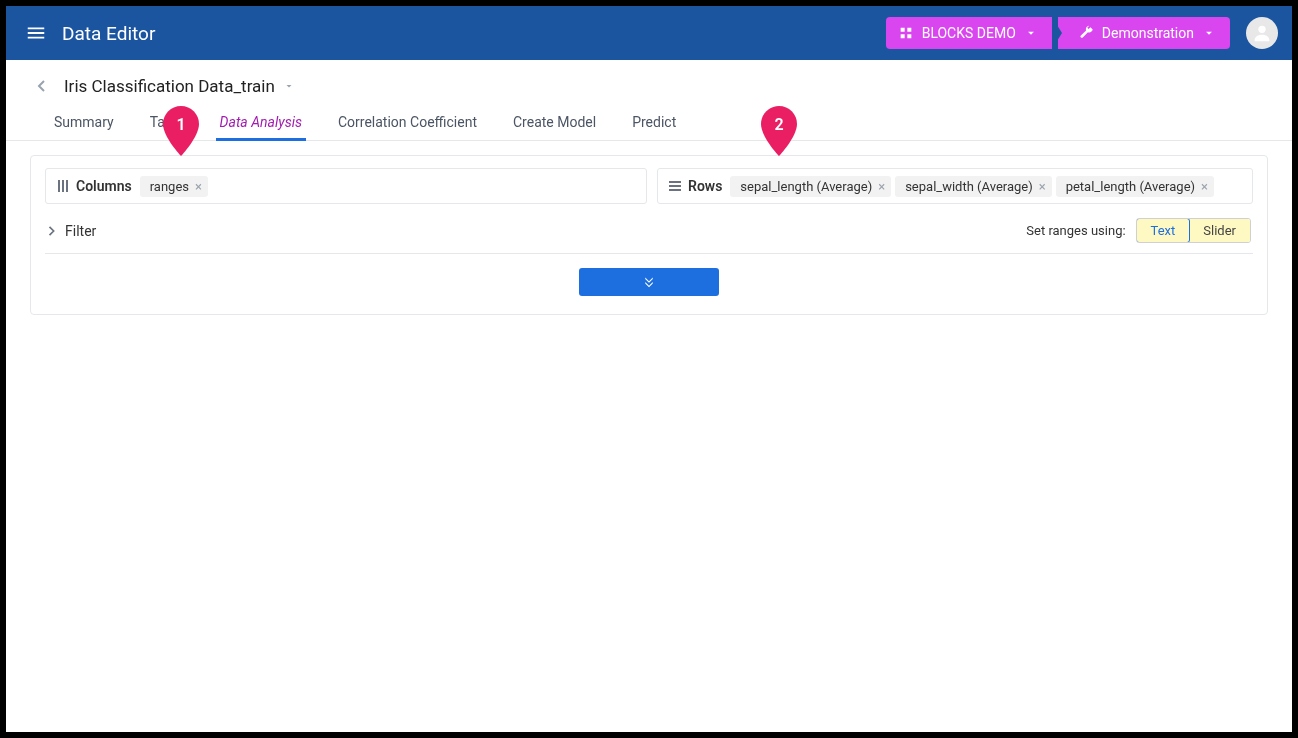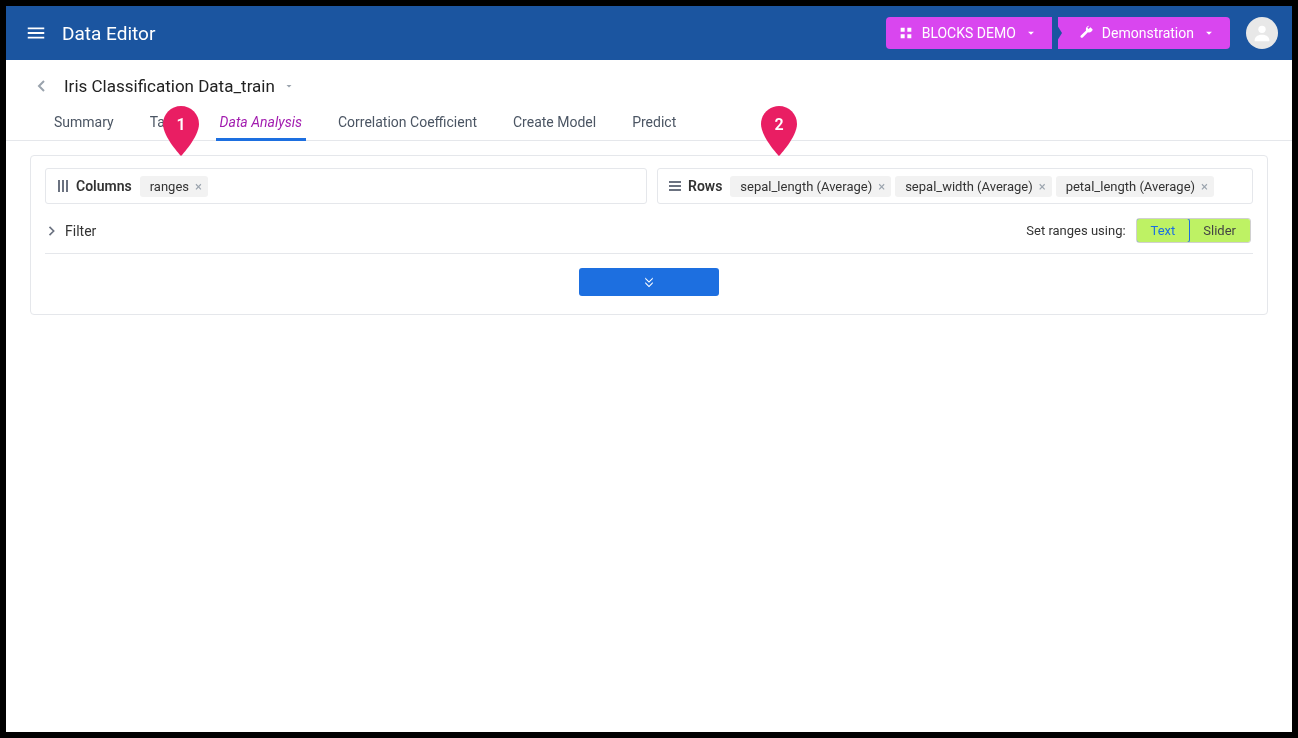--- a/index.html
+++ b/index.html
@@ -40,21 +40,21 @@
   .shelf-label { display:flex; align-items:center; gap:6px; padding:0 8px 0 6px; height:28px; color:#333; font-size:14px; font-weight:600; }
   .shelf-label svg { width:14px; height:14px; stroke:#6b7280; fill:none; }
   .chip { display:inline-flex; align-items:center; background:#f2f2f2; border-radius:3px; padding:3px 6px 3px 10px; margin-right:4px; font-size:13px; color:#333; }
   .chip .x { margin-left:6px; color:#9aa3ad; cursor:pointer; font-size:13px; line-height:1; }
   .filter-row { display:flex; align-items:center; margin-top:14px; padding:0 2px; }
   .filter-toggle { display:flex; align-items:center; gap:8px; font-size:14px; color:#333; cursor:pointer; padding:4px 0; }
   .filter-toggle svg { width:10px; height:10px; stroke:#6b7280; fill:none; stroke-width:2; }
   .filter-spacer { flex:1; }
   .range-label { font-size:13px; color:#333; margin-right:10px; }
   .seg { display:flex; border:1px solid #d0d0d0; border-radius:3px; overflow:hidden; }
-  .seg-btn { padding:4px 14px; font-size:13px; cursor:pointer; background:#bef264; color:#444; }
+  .seg-btn { padding:4px 14px; font-size:13px; cursor:pointer; background:#fef9c3; color:#444; }
   .seg-btn.active { color:#1d6fe0; border:1px solid #1d6fe0; margin:-1px; border-radius:3px; position:relative; }
   .divider { height:1px; background:#e5e7eb; margin:10px 0 14px 0; }
   .expand-btn { display:flex; align-items:center; justify-content:center; width:140px; height:28px; background:#1d6fe0; border-radius:3px; margin:0 auto; cursor:pointer; }
   .expand-btn svg { width:18px; height:18px; fill:#fff; }
   
   .marker { position:absolute; width:36px; height:50px; pointer-events:none; }
   .marker svg { width:36px; height:50px; }
   .marker .num { position:absolute; top:9px; left:0; width:36px; text-align:center; color:#fff; font-weight:600; font-size:16px; }
 </style>
 </head>

